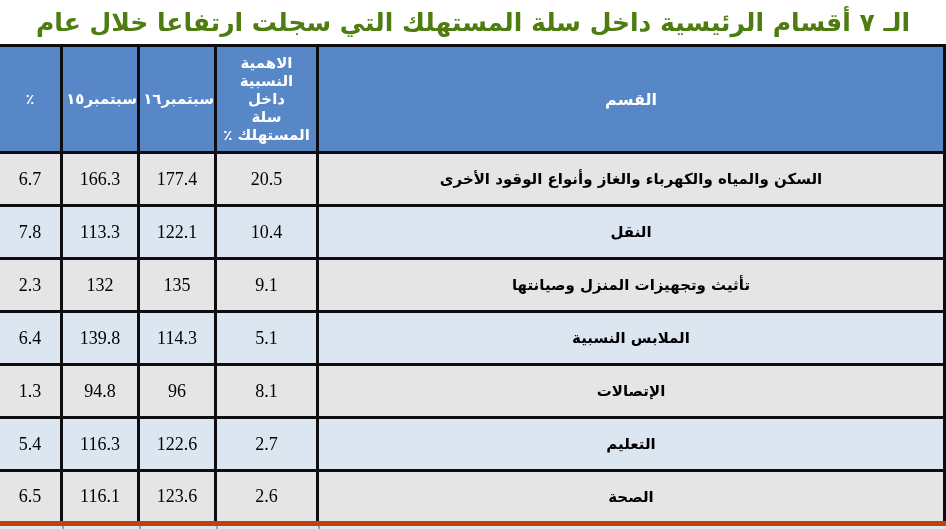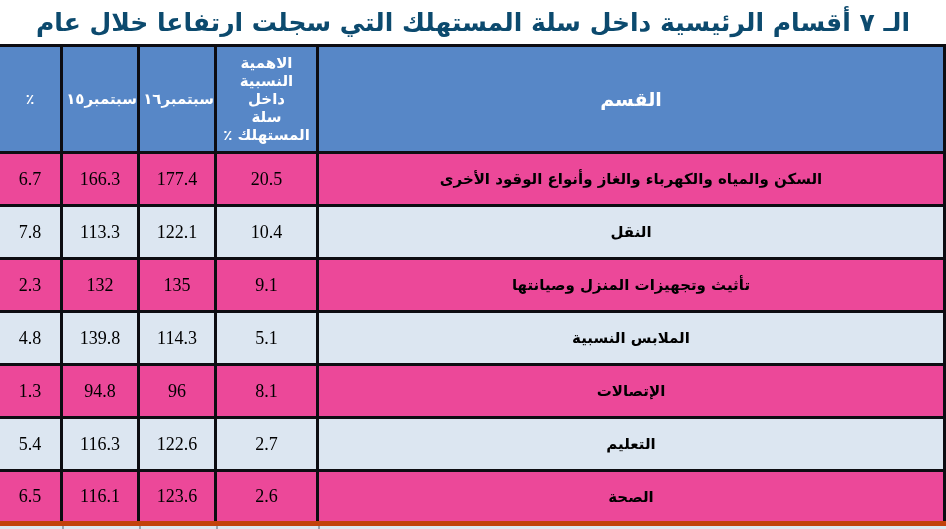--- a/index.html
+++ b/index.html
@@ -10,21 +10,21 @@
     font-family: "DejaVu Sans", sans-serif;
   }
   .page { width: 946px; height: 529px; direction: rtl; }
 
   .title-bar {
     height: 44px;
     display: flex; align-items: center; justify-content: center;
     background: #ffffff;
   }
   .title-bar h1 {
-    color: #0c4a6e;
+    color: #4d7c0f;
     font-size: 25px;
     font-weight: bold;
     letter-spacing: 0px;
     text-align: center;
     font-family: "DejaVu Sans", sans-serif;
   }
 
   table.basket {
     width: 946px;
     border-collapse: collapse;
@@ -45,31 +45,31 @@
   col.c-2016     { width: 77px;  }
   col.c-2015     { width: 77px;  }
   col.c-pct      { width: 63px;  }
 
   thead th {
     background: #5787c7;
     color: #ffffff;
     font-weight: bold;
     height: 80px;
   }
-  th.h-category { font-size: 19px; }
+  th.h-category { font-size: 16px; }
   th.h-weight   { font-size: 15px; padding: 7px 2px; }
   th.h-weight .two-line {
     height: 100%;
     display: flex; flex-direction: column;
     justify-content: flex-start; align-items: center;
   }
   th.h-date { font-size: 15px; }
   th.h-pct  { font-size: 14px; }
 
-  tbody td { height: 53px; background: #ec4899; }
+  tbody td { height: 53px; background: #e5e5e5; }
   tbody tr.alt td { background: #dce6f1; }
 
   td.cell-category {
     font-weight: bold;
     font-size: 15px;
     color: #000000;
     padding: 0 6px;
   }
   td.cell-num {
     font-family: "Liberation Serif", "DejaVu Serif", serif;
@@ -143,21 +143,21 @@
       <td class="cell-num">9.1</td>
       <td class="cell-num">135</td>
       <td class="cell-num">132</td>
       <td class="cell-num">2.3</td>
     </tr>
         <tr class="alt">
       <td class="cell-category">الملابس النسبية</td>
       <td class="cell-num">5.1</td>
       <td class="cell-num">114.3</td>
       <td class="cell-num">139.8</td>
-      <td class="cell-num">4.8</td>
+      <td class="cell-num">6.4</td>
     </tr>
         <tr>
       <td class="cell-category">الإتصالات</td>
       <td class="cell-num">8.1</td>
       <td class="cell-num">96</td>
       <td class="cell-num">94.8</td>
       <td class="cell-num">1.3</td>
     </tr>
         <tr class="alt">
       <td class="cell-category">التعليم</td>

